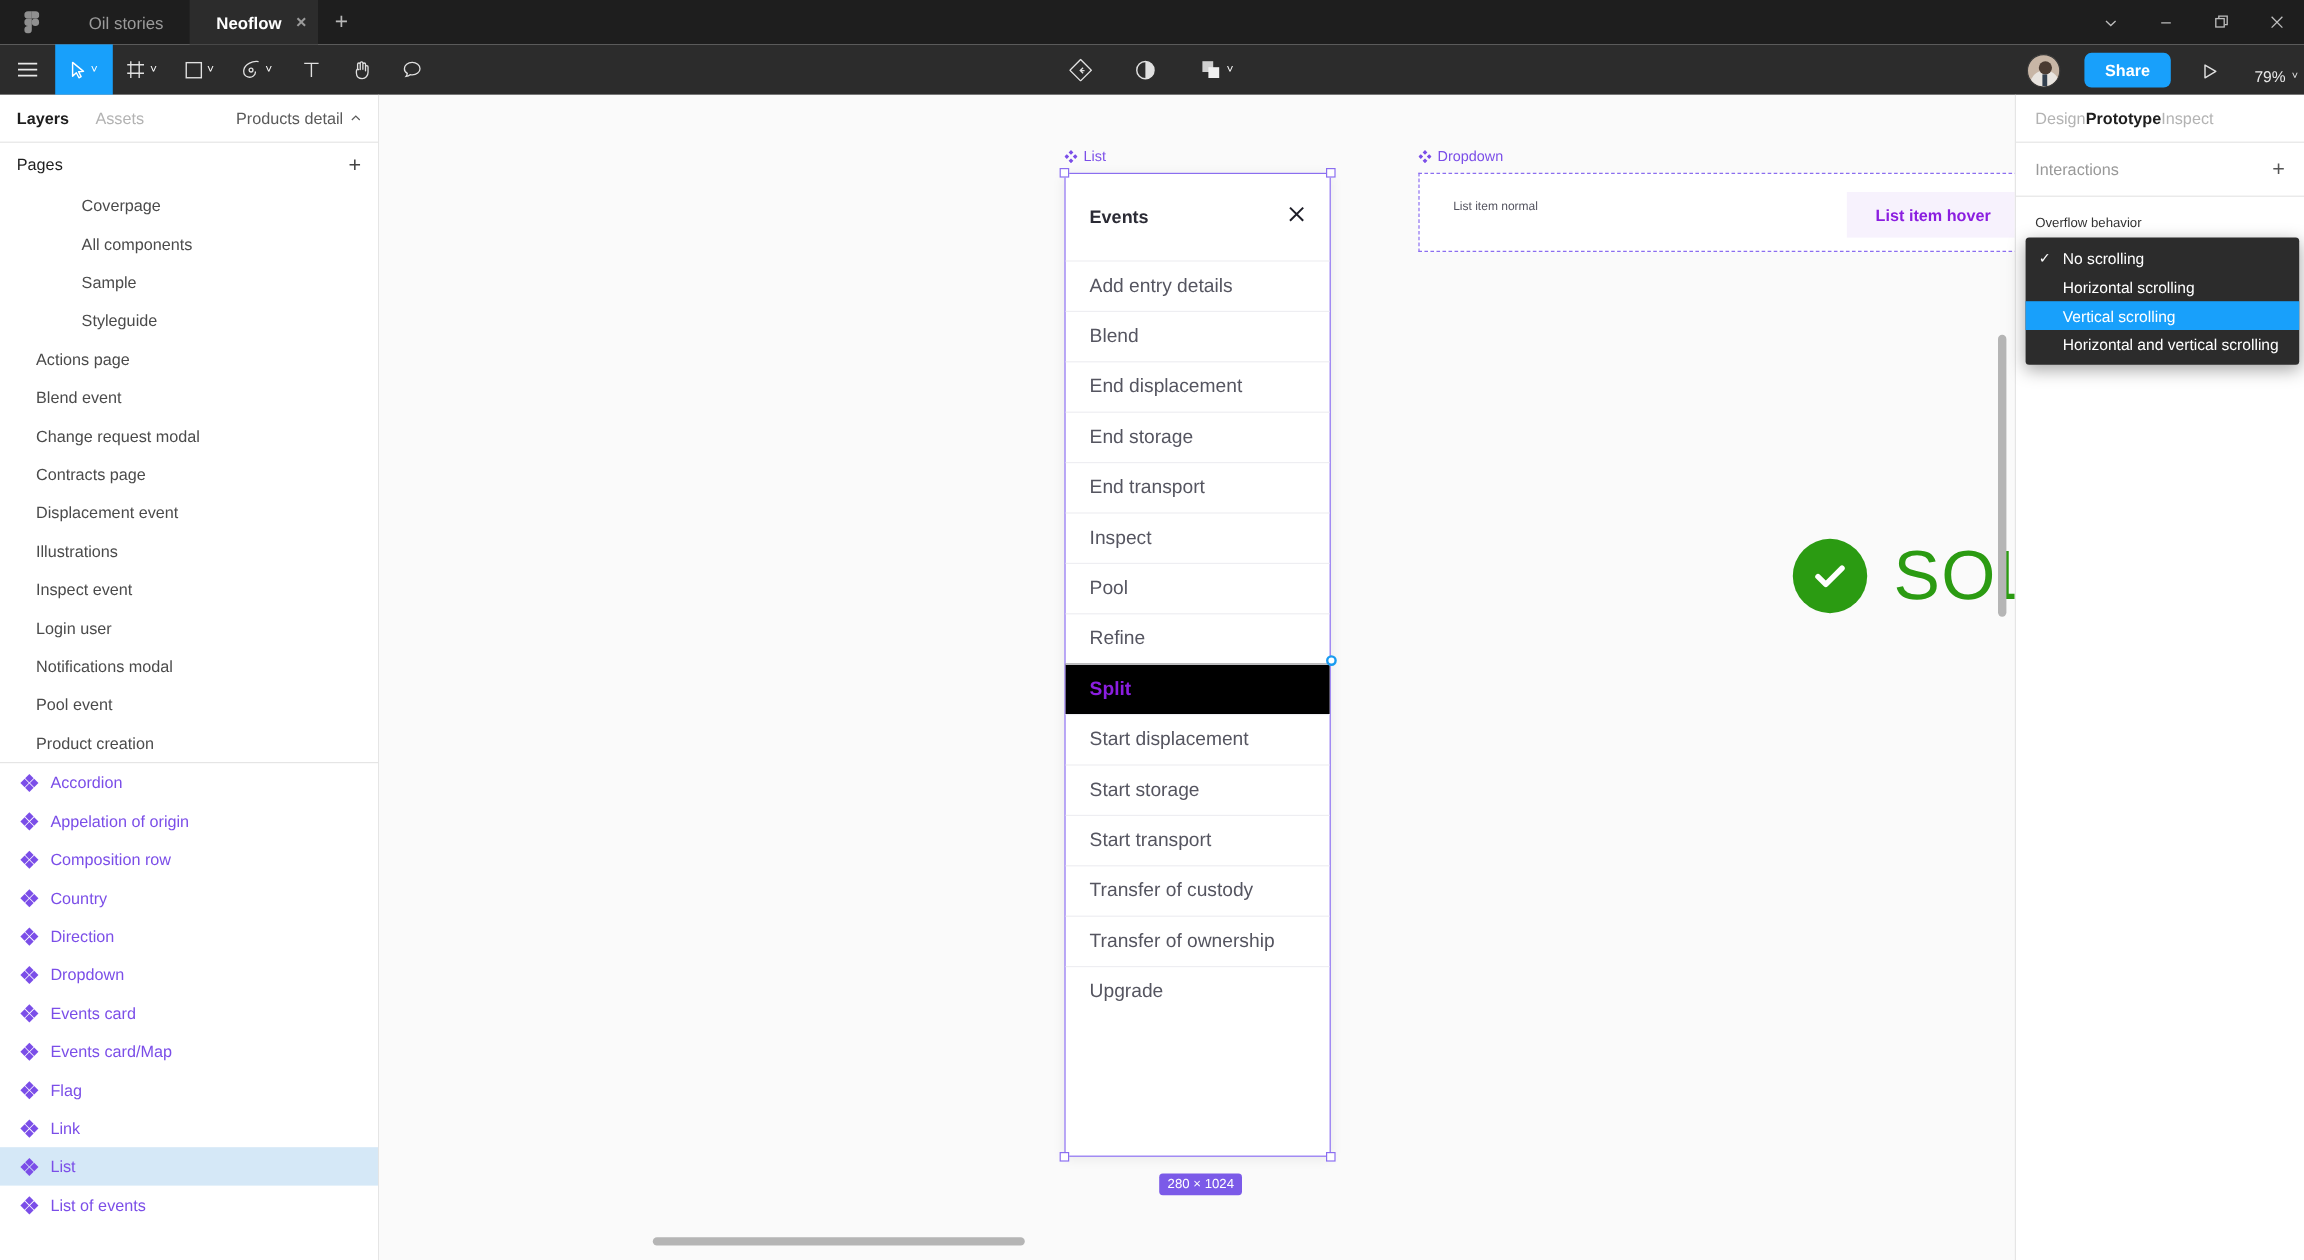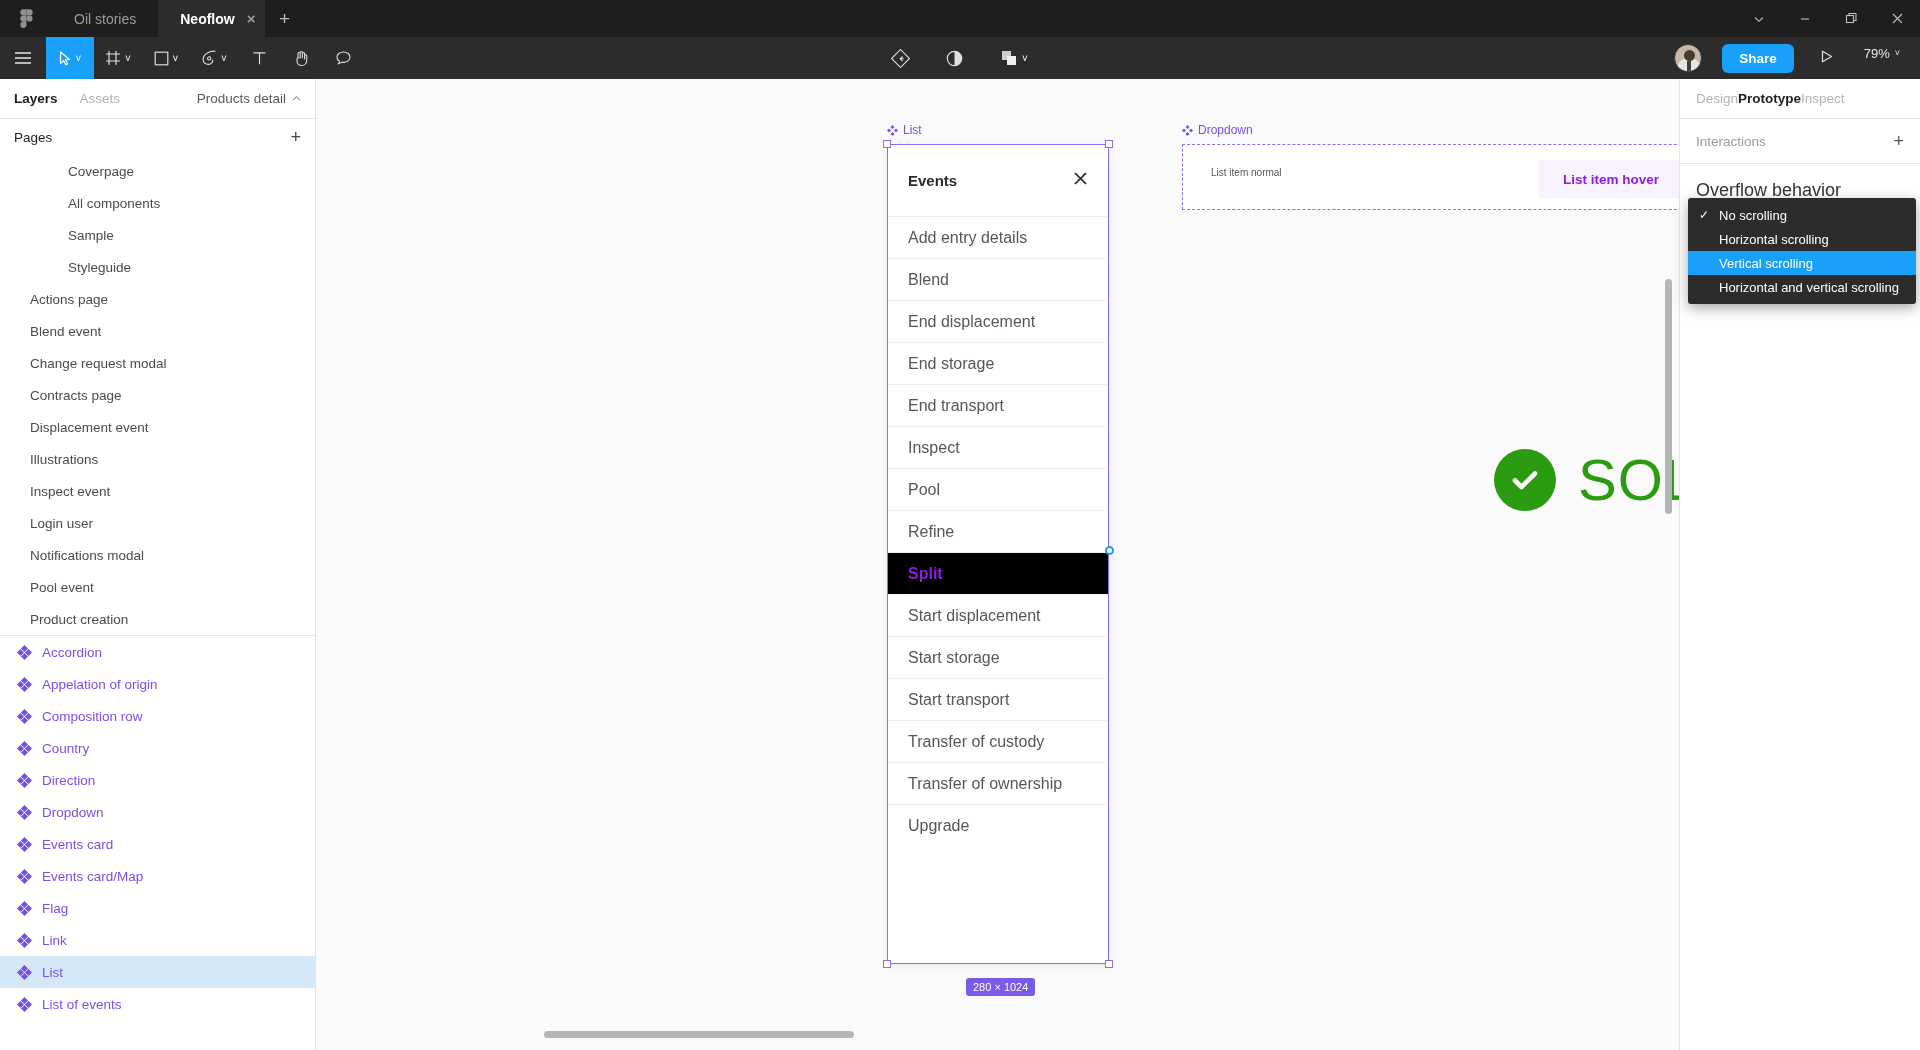--- a/index.html
+++ b/index.html
@@ -55,22 +55,22 @@
   }
   .tool.sel { background: #18a0fb; }
   .tool .caret { font-size: 10px; margin-left: 4px; color: #ffffff; }
   .tb-center {
     position: absolute; left: 0; right: 0; display: flex;
     justify-content: center; align-items: center; gap: 20px;
     pointer-events: none;
   }
   .tb-center > * { pointer-events: auto; }
   .tb-right {
-    margin-left: auto; display: flex; align-items: flex-start; gap: 20px;
-    padding-right: 16px; z-index: 3;
+    margin-left: auto; display: flex; align-items: flex-end; gap: 20px;
+    padding-right: 1px; z-index: 3;
   }
   .avatar {
     width: 28px; height: 28px; border-radius: 50%;
     background: #c8b6a6; overflow: hidden; position: relative;
     border: 1px solid #3a3a3a;
   }
   .avatar .head {
     position: absolute; width: 11px; height: 11px; border-radius: 50%;
     background: #4a3b32; left: 8.5px; top: 5px;
   }
@@ -232,21 +232,21 @@
     border-bottom: 1px solid #e5e5e5; font-size: 13.5px;
   }
   .rp-tab { color: #b3b3b3; }
   .rp-tab.active { color: #1e1e1e; font-weight: bold; }
   .rp-section {
     height: 45px; display: flex; align-items: center; padding: 0 16px;
     border-bottom: 1px solid #e5e5e5; font-size: 13.5px; color: #999;
   }
   .rp-section .plus { margin-left: auto; font-size: 18px; color: #555; }
   .rp-label {
-    padding: 16px 16px 0 16px; font-size: 18px; color: #333;
+    padding: 16px 16px 0 16px; font-size: 11px; color: #333;
   }
 
   
   .ovf-menu {
     position: absolute; left: 8px; top: 119px; width: 228px;
     background: #2c2c2c; border-radius: 3px; padding: 5px 0;
     box-shadow: 0 4px 14px rgba(0,0,0,.35); z-index: 20;
   }
   .ovf-item {
     height: 24px; display: flex; align-items: center; color: #ffffff;

